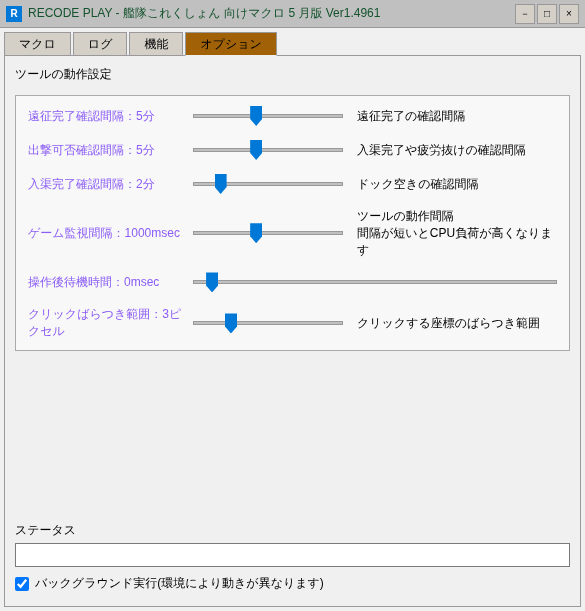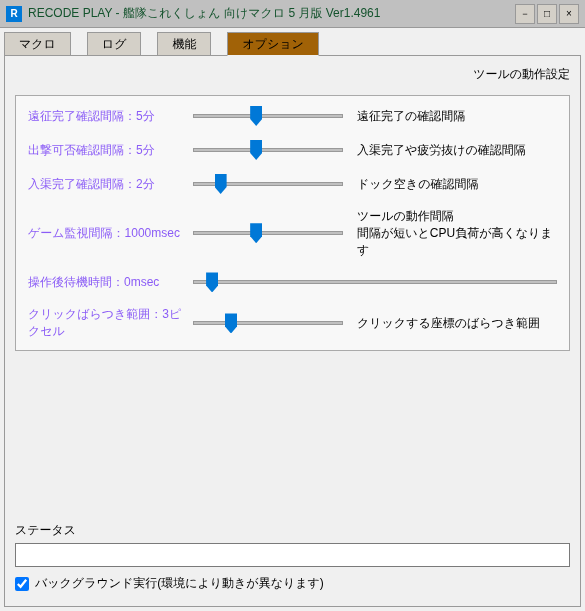--- a/index.html
+++ b/index.html
@@ -53,21 +53,21 @@
     }
     .main-window {
       background: #f0f0f0;
       padding: 4px;
       height: calc(611px - 28px);
       display: flex;
       flex-direction: column;
     }
     .tab-bar {
       display: flex;
-      gap: 16px;
+      gap: 2px;
       margin-bottom: 0;
       align-items: center;
       font-family: Liberation Serif, serif;
     }
     .tab {
       padding: 4px 14px;
       background: #d4d0c8;
       border: 1px solid #999;
       border-bottom: none;
       cursor: pointer;
@@ -90,21 +90,20 @@
       flex-direction: column;
       padding: 10px;
       position: relative;
       margin-top: -1px;
     }
     .section-title {
       font-size: 12px;
       font-weight: normal;
       margin-bottom: 12px;
       color: #000;
-      text-align: right;
     }
     .settings-area {
       border: 1px solid #aaa;
       padding: 10px 12px;
       margin-bottom: 10px;
       background: #f8f8f8;
     }
     .setting-row {
       display: flex;
       align-items: center;

